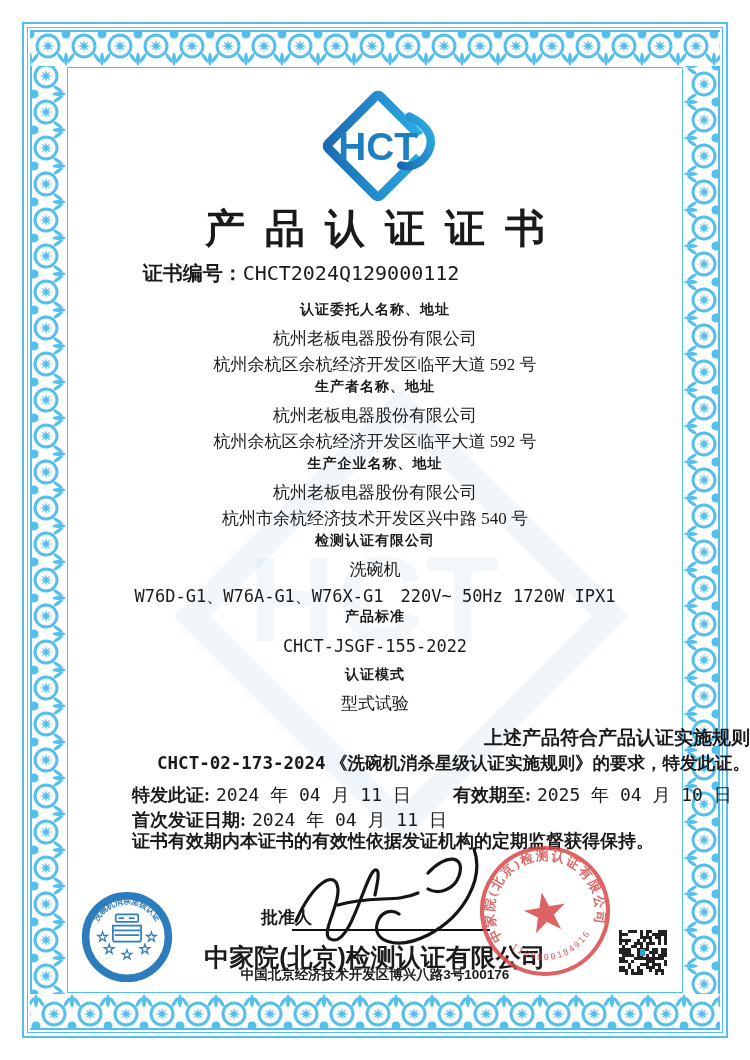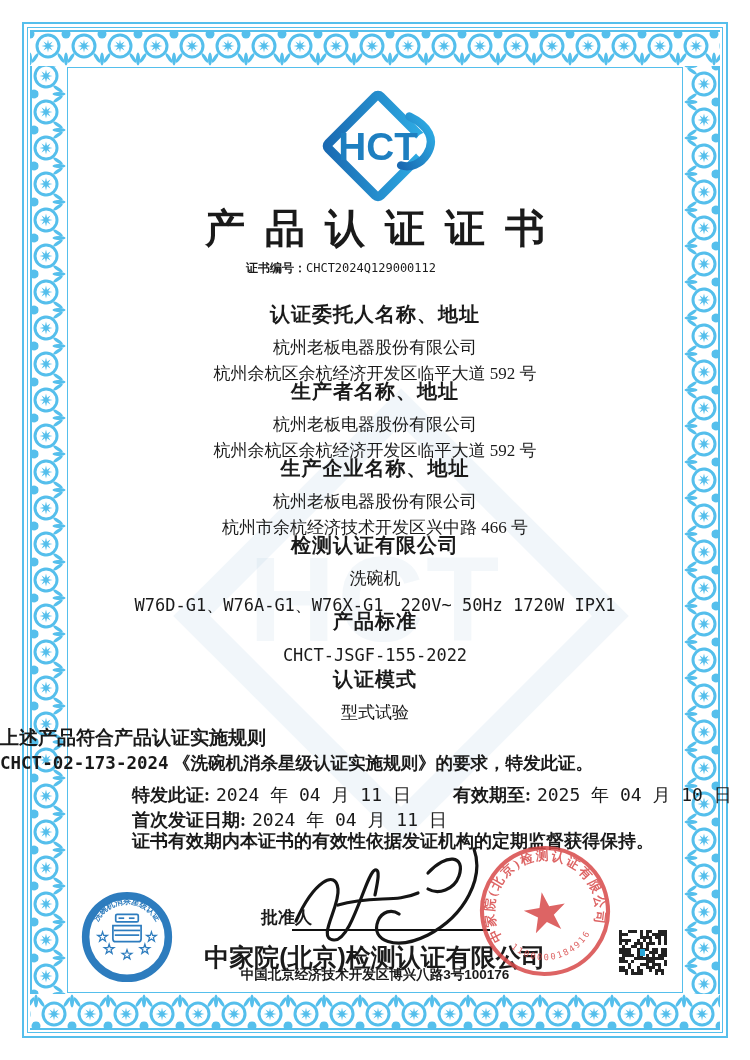--- a/index.html
+++ b/index.html
@@ -19,31 +19,31 @@
   .wm-diamond{position:absolute;left:240px;top:455px;width:270px;height:270px;
     border:26px solid rgba(160,195,220,0.15);transform:rotate(45deg);}
   .wm-text{position:absolute;left:0;top:530px;width:750px;text-align:center;
     font-family:"Liberation Sans",sans-serif;font-weight:bold;font-size:120px;
     color:rgba(160,195,220,0.13);letter-spacing:2px;}
   
   .logo{position:absolute;left:318px;top:86px;}
   .title{position:absolute;left:0;top:201px;width:750px;text-align:center;
     font-family:"Liberation Sans",sans-serif;font-weight:bold;font-size:40px;
     letter-spacing:20px;padding-left:20px;box-sizing:border-box;}
-  .certline{position:absolute;left:0;top:260px;width:602px;text-align:center;font-size:12px;padding-left:40px;}
+  .certline{position:absolute;left:0;top:260px;width:602px;text-align:center;font-size:20px;}
   .certline .lbl{font-weight:bold;}
   .mono{font-family:"DejaVu Sans Mono",monospace;}
   .mono-cjk{font-family:"DejaVu Sans Mono","Liberation Serif",monospace;}
   
   .sec{position:absolute;left:0;width:750px;text-align:center;}
-  .sec .h{font-weight:bold;font-size:20px;letter-spacing:1px;margin-bottom:7px;}
+  .sec .h{font-weight:bold;font-size:14px;letter-spacing:1px;margin-bottom:7px;}
   .sec .ln{font-size:17px;line-height:26px;}
   .sec .mln{font-size:17px;line-height:27px;}
   
-  .statement{position:absolute;left:0;top:726px;width:750px;text-align:left;font-weight:bold;}
+  .statement{position:absolute;left:0;top:726px;width:750px;text-align:right;font-weight:bold;}
   .statement .l1{font-size:19px;line-height:23px;}
   .statement .l2{font-size:17.5px;line-height:29px;}
   .dates-row{position:absolute;left:132px;top:783px;display:flex;gap:42px;font-size:18px;}
   .first-row{position:absolute;left:132px;top:808px;font-size:18px;}
   .dlabel{font-weight:bold;}
   .dval{margin-left:6px;}
   .note{position:absolute;left:132px;top:829px;font-size:18px;font-weight:bold;}
   
   .badge{position:absolute;left:80px;top:890px;}
   .approver{position:absolute;left:237px;top:906px;font-size:17px;font-weight:bold;margin-left:24px;}
@@ -182,21 +182,21 @@
     <div class="ln">杭州余杭区余杭经济开发区临平大道 592 号</div>
   </div>
   <div class="sec" style="top:378px">
     <div class="h">生产者名称、地址</div>
     <div class="ln">杭州老板电器股份有限公司</div>
     <div class="ln">杭州余杭区余杭经济开发区临平大道 592 号</div>
   </div>
   <div class="sec" style="top:455px">
     <div class="h">生产企业名称、地址</div>
     <div class="ln">杭州老板电器股份有限公司</div>
-    <div class="ln">杭州市余杭经济技术开发区兴中路 466 号</div>
+    <div class="ln">杭州市余杭经济技术开发区兴中路 540 号</div>
   </div>
   <div class="sec" style="top:532px">
     <div class="h">检测认证有限公司</div>
     <div class="ln">洗碗机</div>
     <div class="mln mono-cjk">W76D-G1、W76A-G1、W76X-G1　220V~ 50Hz 1720W IPX1</div>
   </div>
   <div class="sec" style="top:608px">
     <div class="h">产品标准</div>
     <div class="mln mono">CHCT-JSGF-155-2022</div>
   </div>

